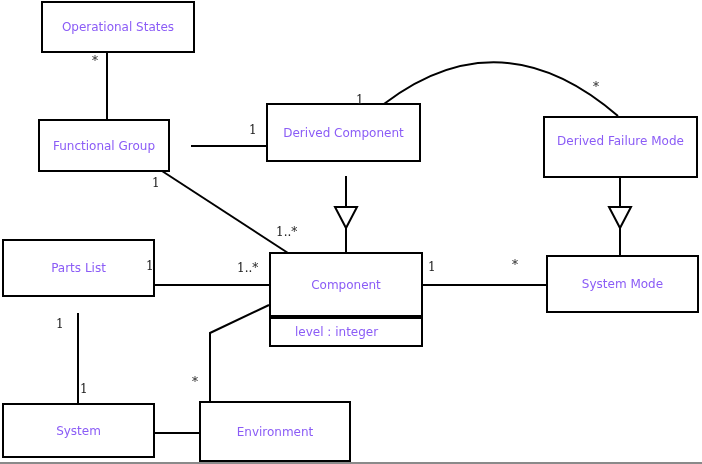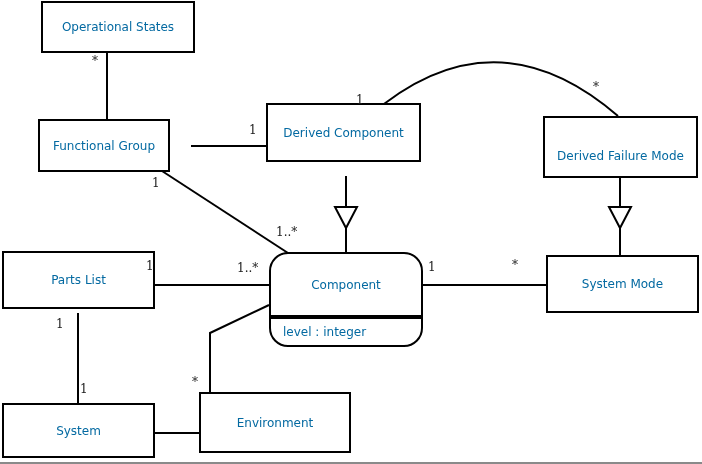--- a/index.html
+++ b/index.html
@@ -6,29 +6,29 @@
   #canvas{
     position:relative;width:702px;height:464px;background:#ffffff;
     font-family:"DejaVu Sans",sans-serif;overflow:hidden;
   }
   #edges{position:absolute;left:0;top:0;}
   .edge{stroke:#000000;stroke-width:2;fill:none;}
   .tri{fill:#ffffff;stroke:#000000;stroke-width:2;}
   .uml-box{
     position:absolute;box-sizing:border-box;border:2px solid #000000;background:#ffffff;
     display:flex;align-items:center;justify-content:center;
-    font-size:12px;color:#0369a1;letter-spacing:0px;
+    font-size:12px;color:#8b5cf6;letter-spacing:0px;
   }
   .uml-box .cls-name{white-space:nowrap;}
-  .low-text{align-items:flex-end;padding-bottom:13px;}
-  .component-box{flex-direction:column;align-items:stretch;justify-content:flex-start;padding:0;border-radius:19px;}
+  .low-text{padding-bottom:13px;}
+  .component-box{flex-direction:column;align-items:stretch;justify-content:flex-start;padding:0;}
   .name-compartment{flex:1;display:flex;align-items:center;justify-content:center;}
   .attr-compartment{
     box-sizing:border-box;border-top:4px solid #000000;height:30px;
-    display:flex;align-items:center;padding-left:12px;white-space:nowrap;
+    display:flex;align-items:center;padding-left:24px;white-space:nowrap;
   }
   .mult{
     position:absolute;font-family:"DejaVu Serif",serif;font-size:12px;line-height:13px;
     color:#1a1a1a;white-space:pre;
   }
   .bottom-edge{position:absolute;left:0;bottom:0;width:702px;height:2px;background:#8a8a8a;}
 </style>
 </head>
 <body>
 
@@ -76,29 +76,29 @@
     </div>
     <div class="attr-compartment">
       <span>level : integer</span>
     </div>
   </div>
 
   <div class="uml-box" style="left:546px;top:255px;width:153px;height:58px">
     <span class="cls-name">System Mode</span>
   </div>
 
-  <div class="uml-box" style="left:2px;top:251px;width:153px;height:58px">
+  <div class="uml-box" style="left:2px;top:239px;width:153px;height:58px">
     <span class="cls-name">Parts List</span>
   </div>
 
   <div class="uml-box" style="left:2px;top:403px;width:153px;height:55px">
     <span class="cls-name">System</span>
   </div>
 
-  <div class="uml-box" style="left:199px;top:392px;width:152px;height:61px">
+  <div class="uml-box" style="left:199px;top:401px;width:152px;height:61px">
     <span class="cls-name">Environment</span>
   </div>
 
   <span class="mult" style="left:92px;top:55px">*</span>
   <span class="mult" style="left:249px;top:124px">1</span>
   <span class="mult" style="left:152px;top:177px">1</span>
   <span class="mult" style="left:276px;top:226px">1..*</span>
   <span class="mult" style="left:146px;top:260px">1</span>
   <span class="mult" style="left:237px;top:262px">1..*</span>
   <span class="mult" style="left:428px;top:261px">1</span>

